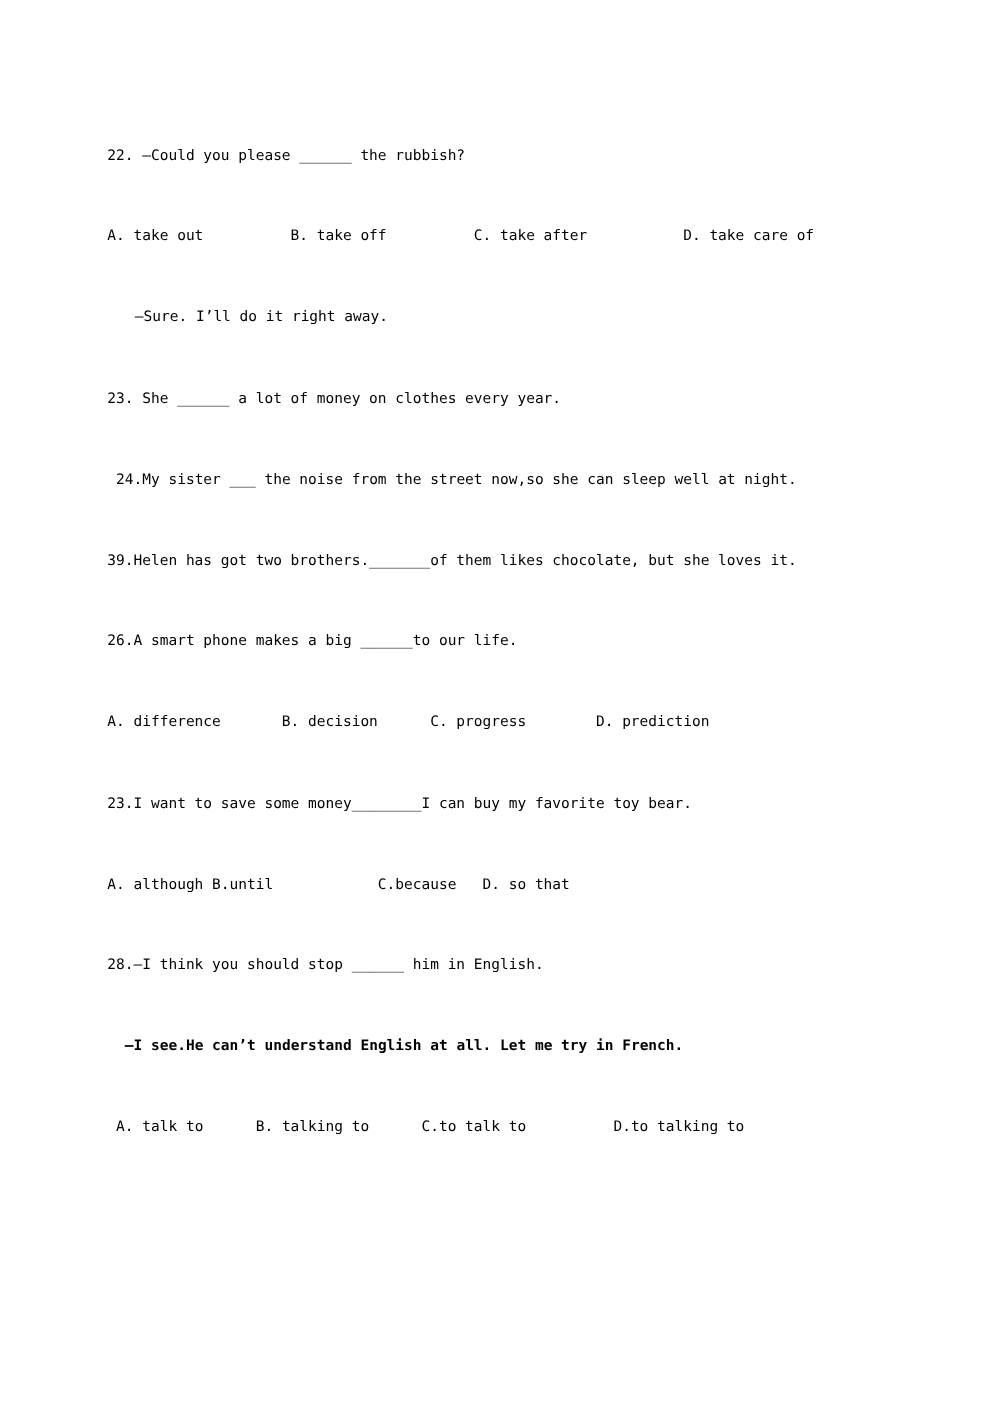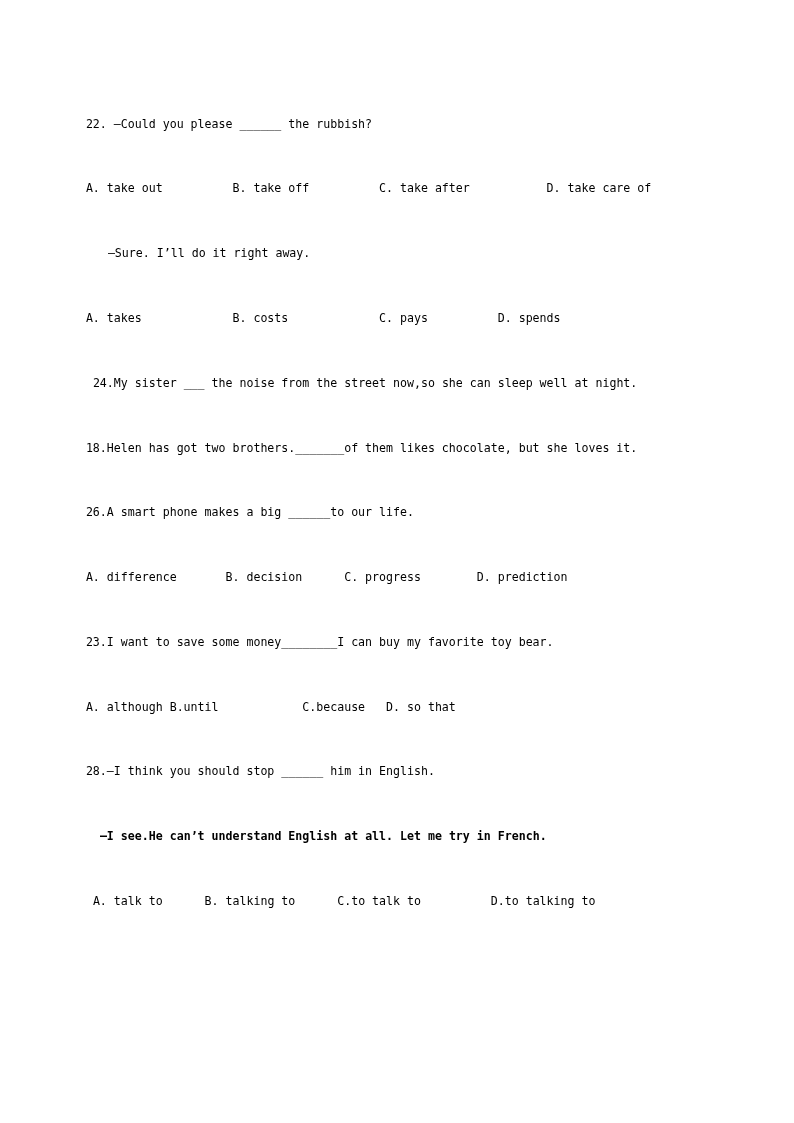--- a/index.html
+++ b/index.html
@@ -50,29 +50,29 @@
       <span>22. —Could you please ______ the rubbish?</span>
     </div>
     <div class="q-line">
       <span>A. take out          B. take off          C. take after           D. take care of</span>
     </div>
     <div class="q-line indent2">
       <span>—Sure. I’ll do it right away.</span>
     </div>
 
     <div class="q-line">
-      <span>A. takes             B. costs             C. pays          D. spends</span>
+      <span>23. She ______ a lot of money on clothes every year.</span>
     </div>
 
     <div class="q-line indent-sm">
       <span>24.My sister ___ the noise from the street now,so she can sleep well at night.</span>
     </div>
 
     <div class="q-line">
-      <span>18.Helen has got two brothers._______of them likes chocolate, but she loves it.</span>
+      <span>39.Helen has got two brothers._______of them likes chocolate, but she loves it.</span>
     </div>
 
     <div class="q-line">
       <span>26.A smart phone makes a big ______to our life.</span>
     </div>
     <div class="q-line">
       <span>A. difference       B. decision      C. progress        D. prediction</span>
     </div>
 
     <div class="q-line">

